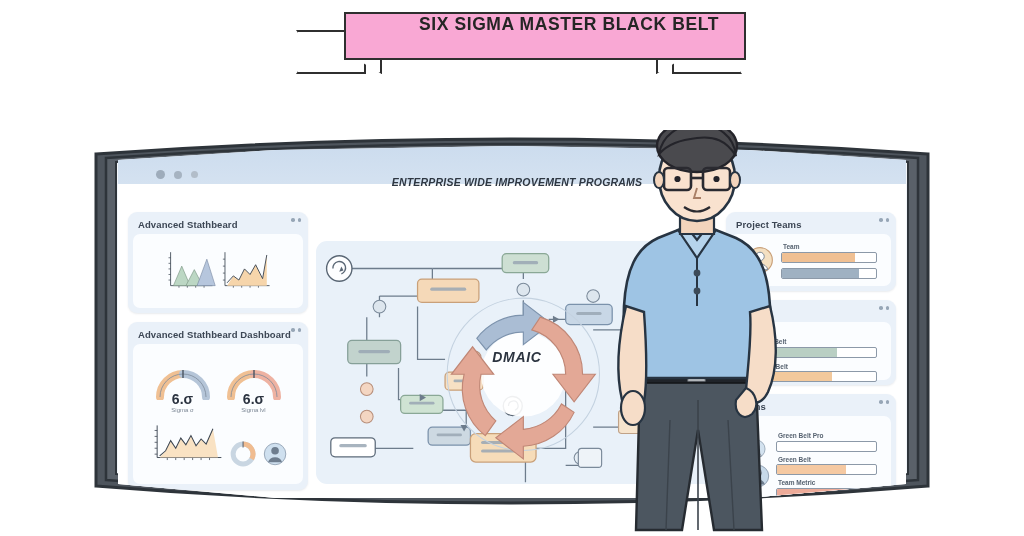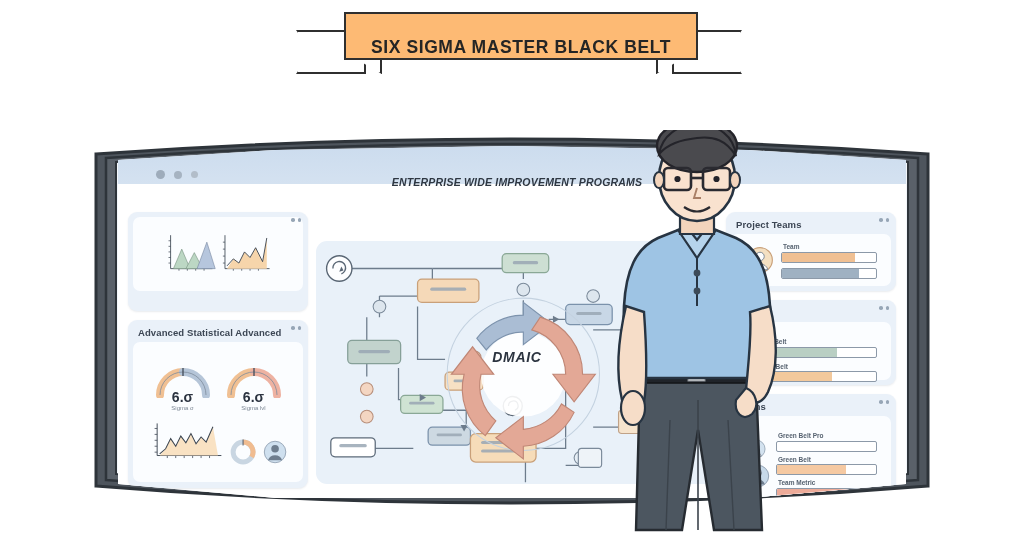--- a/index.html
+++ b/index.html
@@ -13,22 +13,22 @@
   .ribbon-wrap{position:absolute;left:296px;top:8px;width:446px;height:62px;}
   .ribbon-tail{position:absolute;top:22px;width:66px;height:40px;background:#ffffff;
     border:2.5px solid #2f2f2f;}
   .ribbon-tail.left{left:0;clip-path:polygon(0 0,100% 0,100% 100%,0 100%,22% 50%);}
   .ribbon-tail.right{right:0;clip-path:polygon(0 0,100% 0,78% 50%,100% 100%,0 100%);}
   .ribbon-fold{position:absolute;top:44px;width:34px;height:20px;background:#ffffff;
     border:2.5px solid #2f2f2f;border-top:none;}
   .ribbon-fold.left{left:48px;clip-path:polygon(0 0,100% 0,100% 100%);}
   .ribbon-fold.right{right:48px;clip-path:polygon(0 0,100% 0,0 100%);}
   .ribbon-main{position:absolute;left:48px;top:4px;width:350px;height:44px;
-    background:#fdba74;border:2.5px solid #2f2f2f;display:flex;align-items:flex-end;
-    justify-content:center;z-index:3;}
+    background:#f9a8d4;border:2.5px solid #2f2f2f;display:flex;align-items:flex-start;
+    justify-content:center;z-index:3;padding-left:48px;}
   .ribbon-text{font-size:17.5px;font-weight:bold;letter-spacing:.6px;color:#252525;
     white-space:nowrap;}
 
   
   .monitor{position:absolute;left:88px;top:128px;width:848px;height:390px;}
   .bezel-svg{position:absolute;inset:0;}
   .screen{position:absolute;left:30px;top:18px;width:788px;height:352px;
     background:#fdfeff;overflow:hidden;
     clip-path:polygon(0 14px, 20% 4px, 50% 0px, 80% 4px, 100% 14px,
                       100% 96%, 80% 100%, 50% 100%, 20% 100%, 0 96%);}
@@ -113,20 +113,21 @@
 
       <div class="screen-body">
 
         <div class="col-left">
 
           <div class="card" style="height:104px">
             <div class="card-dots">
                 <i></i>
                 <i></i>
               </div>
+            <div class="card-head">Advanced Stathbeard</div>
             <div class="card-body" style="height:74px">
               <svg viewBox="0 0 164 66" style="width:100%;height:100%">
                 <line x1="14" y1="6" x2="14" y2="54" stroke="#3a4450" stroke-width="1.2"></line>
                 <line x1="14" y1="54" x2="74" y2="54" stroke="#3a4450" stroke-width="1.2"></line>
                 <g stroke="#3a4450" stroke-width="1">
                   <line x1="11" y1="14" x2="14" y2="14"></line>
                     <line x1="11" y1="22" x2="14" y2="22"></line>
                   <line x1="11" y1="30" x2="14" y2="30"></line>
                     <line x1="11" y1="38" x2="14" y2="38"></line>
                   <line x1="11" y1="46" x2="14" y2="46"></line>
@@ -154,21 +155,21 @@
                 <polyline points="95,50 104,40 112,46 120,30 128,38 136,24 146,44 152,10" fill="none" stroke="#3a4450" stroke-width="1.3"></polyline>
               </svg>
             </div>
           </div>
 
           <div class="card" style="flex:1">
             <div class="card-dots">
                 <i></i>
                 <i></i>
               </div>
-            <div class="card-head">Advanced Statistical Advanced</div>
+            <div class="card-head">Advanced Stathbeard Dashboard</div>
             <div class="card-body" style="height:calc(100% - 18px)">
 
               <div style="display:flex;justify-content:space-around;margin-top:2px">
                 <div style="text-align:center;position:relative">
                   <svg width="60" height="40" viewBox="0 0 60 40">
                     <path d="M7,37 A23,23 0 0 1 30,14" fill="none" stroke="#f0c093" stroke-width="8" stroke-linecap="round"></path>
                     <path d="M30,14 A23,23 0 0 1 53,37" fill="none" stroke="#b5c5d8" stroke-width="8" stroke-linecap="round"></path>
                     <path d="M7,37 A23,23 0 0 1 53,37" fill="none" stroke="#7e8c9c" stroke-width=".8"></path>
                     <line x1="30" y1="10" x2="30" y2="18" stroke="#4a5360" stroke-width="1.4"></line>
                   </svg>

